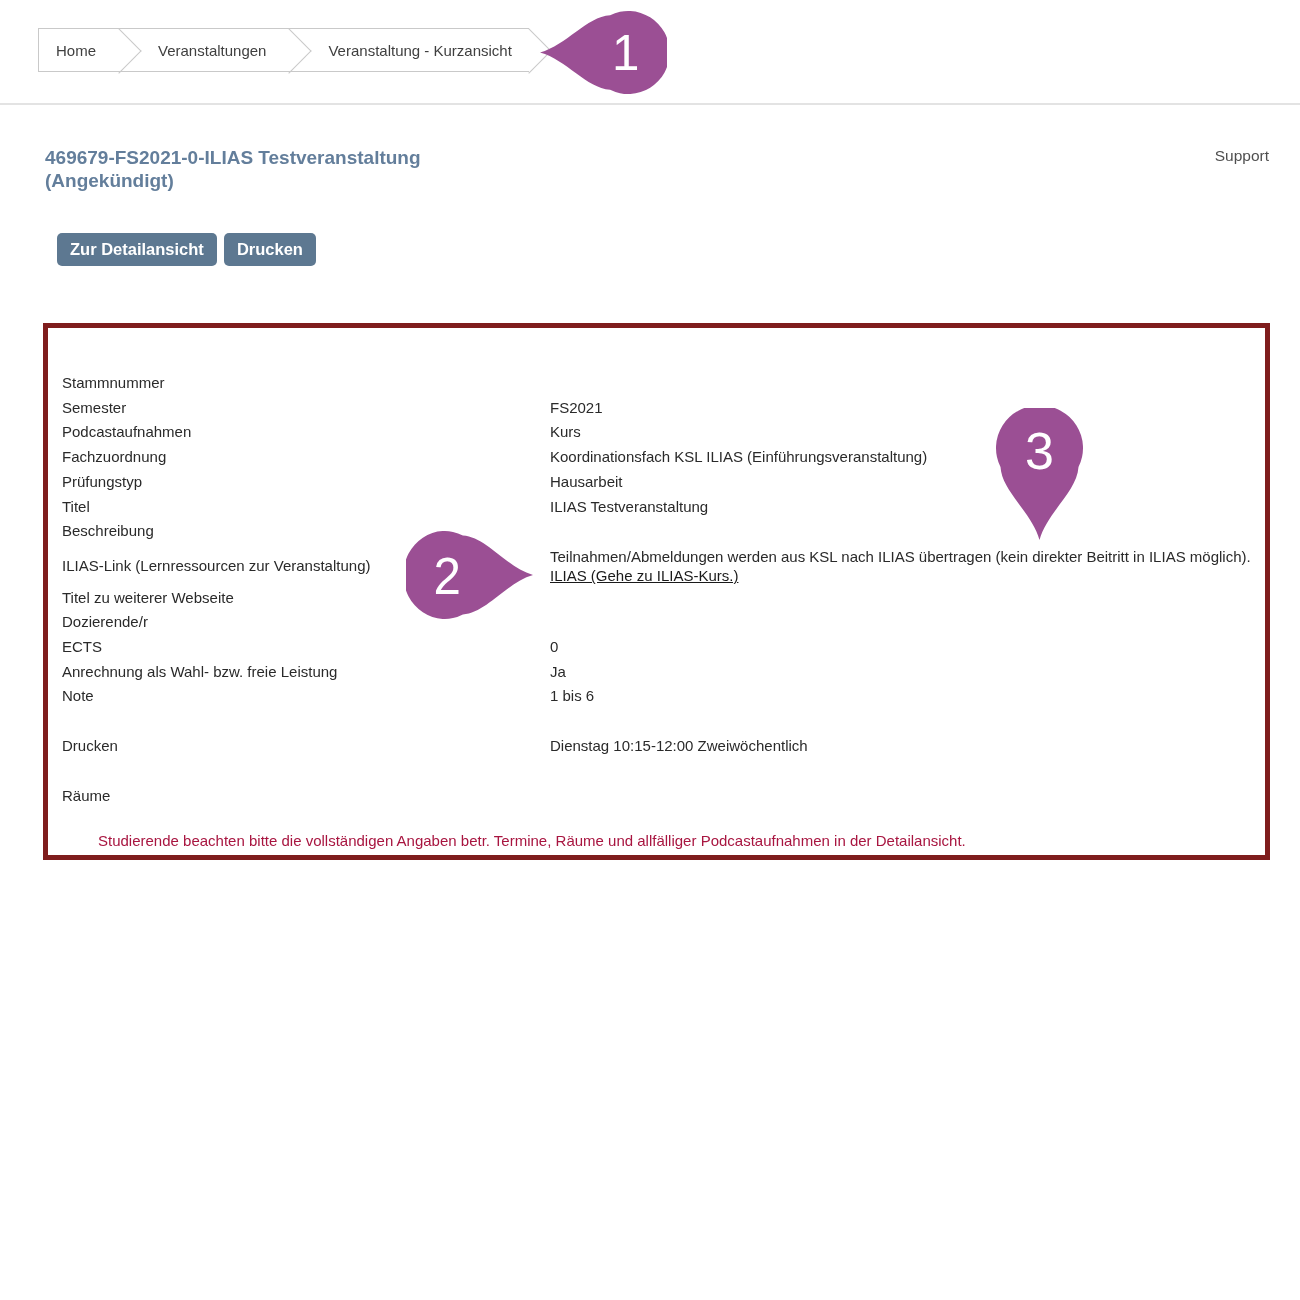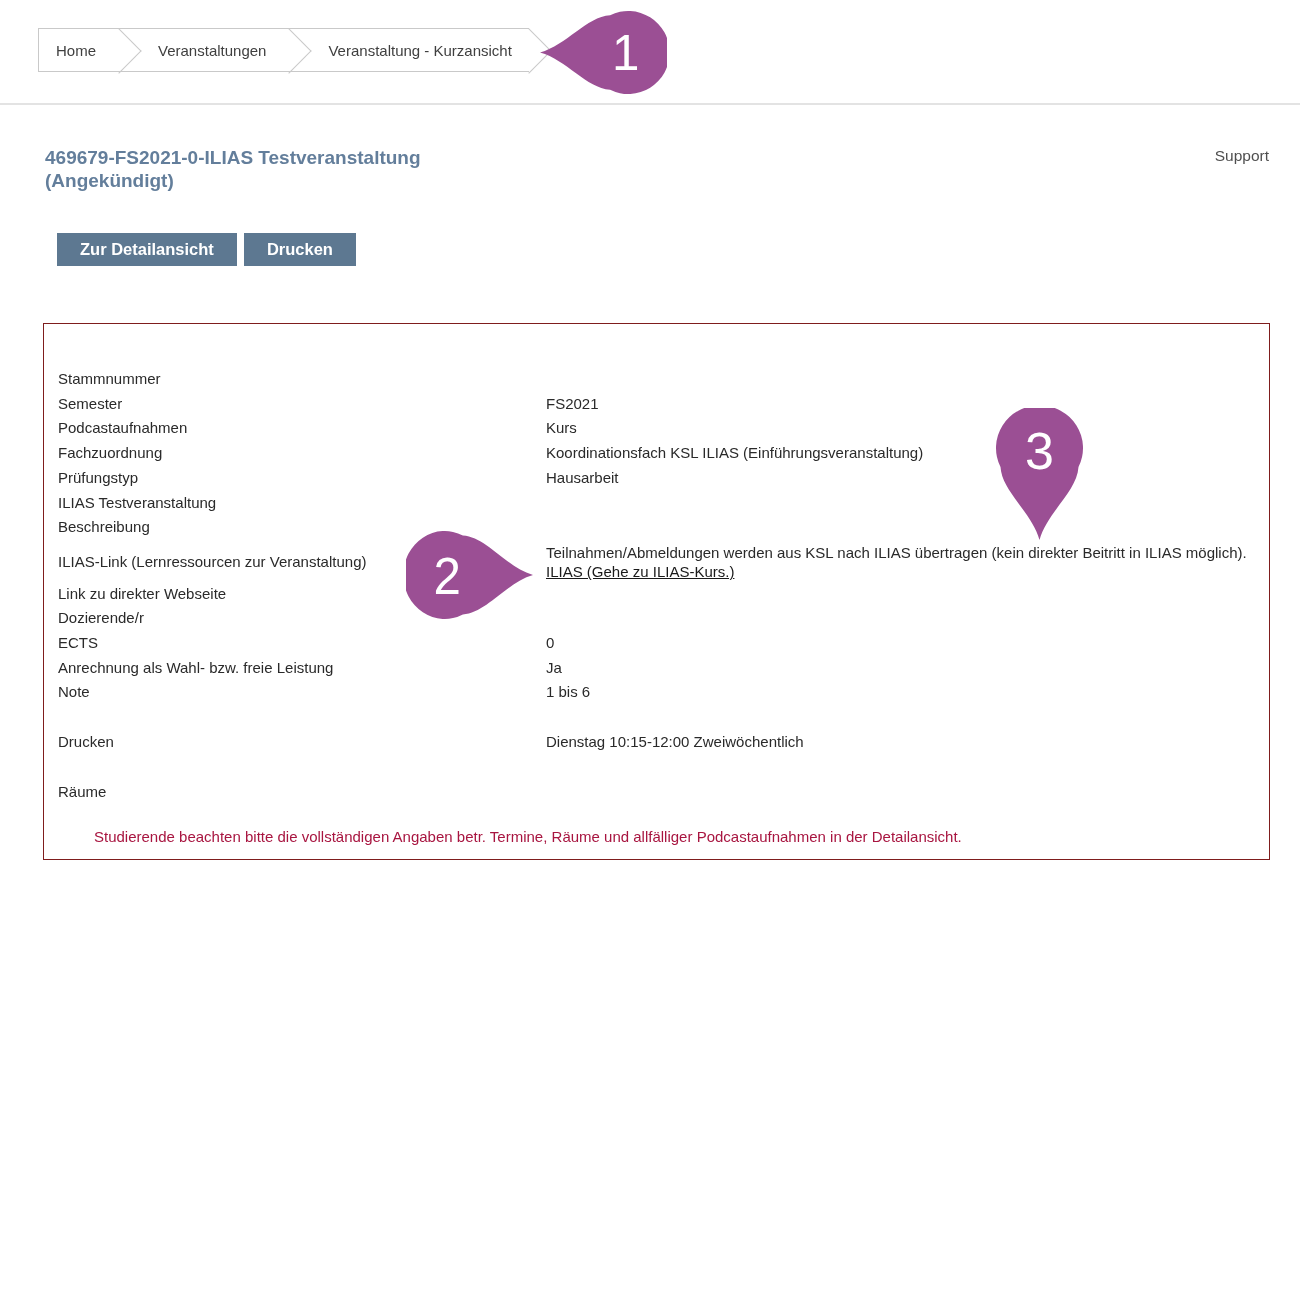--- a/index.html
+++ b/index.html
@@ -45,28 +45,28 @@
   }
   .support-link {
     position:absolute; top:147px; right:31px;
     font-size:15.5px; color:#4f4f4f; cursor:pointer;text-align:center;
   }
 
   
   .btn-row { position:absolute; left:57px; top:233px; display:flex; gap:7px; }
   .btn {
     background:#5d7891; color:#ffffff; font-weight:bold; font-size:16.5px;
-    line-height:33px; padding:0 23px; border:none; border-radius:0;
+    line-height:33px; padding:0 13px; border:none; border-radius:5px;
     font-family:"Liberation Sans", sans-serif; cursor:pointer; white-space:nowrap;
   }
 
   
   .panel {
     position:absolute; left:43px; top:323px; width:1227px; height:537px;
-    border:1px solid #7f1d1d; box-sizing:border-box;
+    border:5px solid #7f1d1d; box-sizing:border-box;
     padding:43px 14px 0 14px; font-size:15px; background:#fff;
   }
   .row { display:flex; line-height:24.7px; }
   .row .lbl { width:488px; flex:none; }
   .row .val { flex:1; }
   .row-ilias { padding-top:3px; }
   .row-ilias .lbl { align-self:center; }
   .row-ilias .val { line-height:19.3px; }
   .ilias-link { text-decoration:underline; color:#1a1a1a; cursor:pointer; display:inline-block; }
   .gap-row { margin-top:25px; }
@@ -115,37 +115,38 @@
   </div>
   <div class="row">
     <span class="lbl">Fachzuordnung</span>
     <span class="val">Koordinationsfach KSL ILIAS (Einführungsveranstaltung)</span>
   </div>
   <div class="row">
     <span class="lbl">Prüfungstyp</span>
     <span class="val">Hausarbeit</span>
   </div>
   <div class="row">
+    <span class="lbl">Titel</span>
     <span class="val">ILIAS Testveranstaltung</span>
   </div>
   <div class="row">
     <span class="lbl">Beschreibung</span>
     <span class="val"></span>
   </div>
 
   <div class="row row-ilias">
     <span class="lbl">ILIAS-Link (Lernressourcen zur Veranstaltung)</span>
     <span class="val">
       <span style="display:block;">Teilnahmen/Abmeldungen werden aus KSL nach ILIAS übertragen (kein direkter Beitritt in ILIAS möglich).</span>
       <a class="ilias-link">ILIAS (Gehe zu ILIAS-Kurs.)</a>
     </span>
   </div>
 
   <div class="row">
-    <span class="lbl">Link zu direkter Webseite</span>
+    <span class="lbl">Titel zu weiterer Webseite</span>
     <span class="val"></span>
   </div>
   <div class="row">
     <span class="lbl">Dozierende/r</span>
     <span class="val"></span>
   </div>
   <div class="row">
     <span class="lbl">ECTS</span>
     <span class="val">0</span>
   </div>

